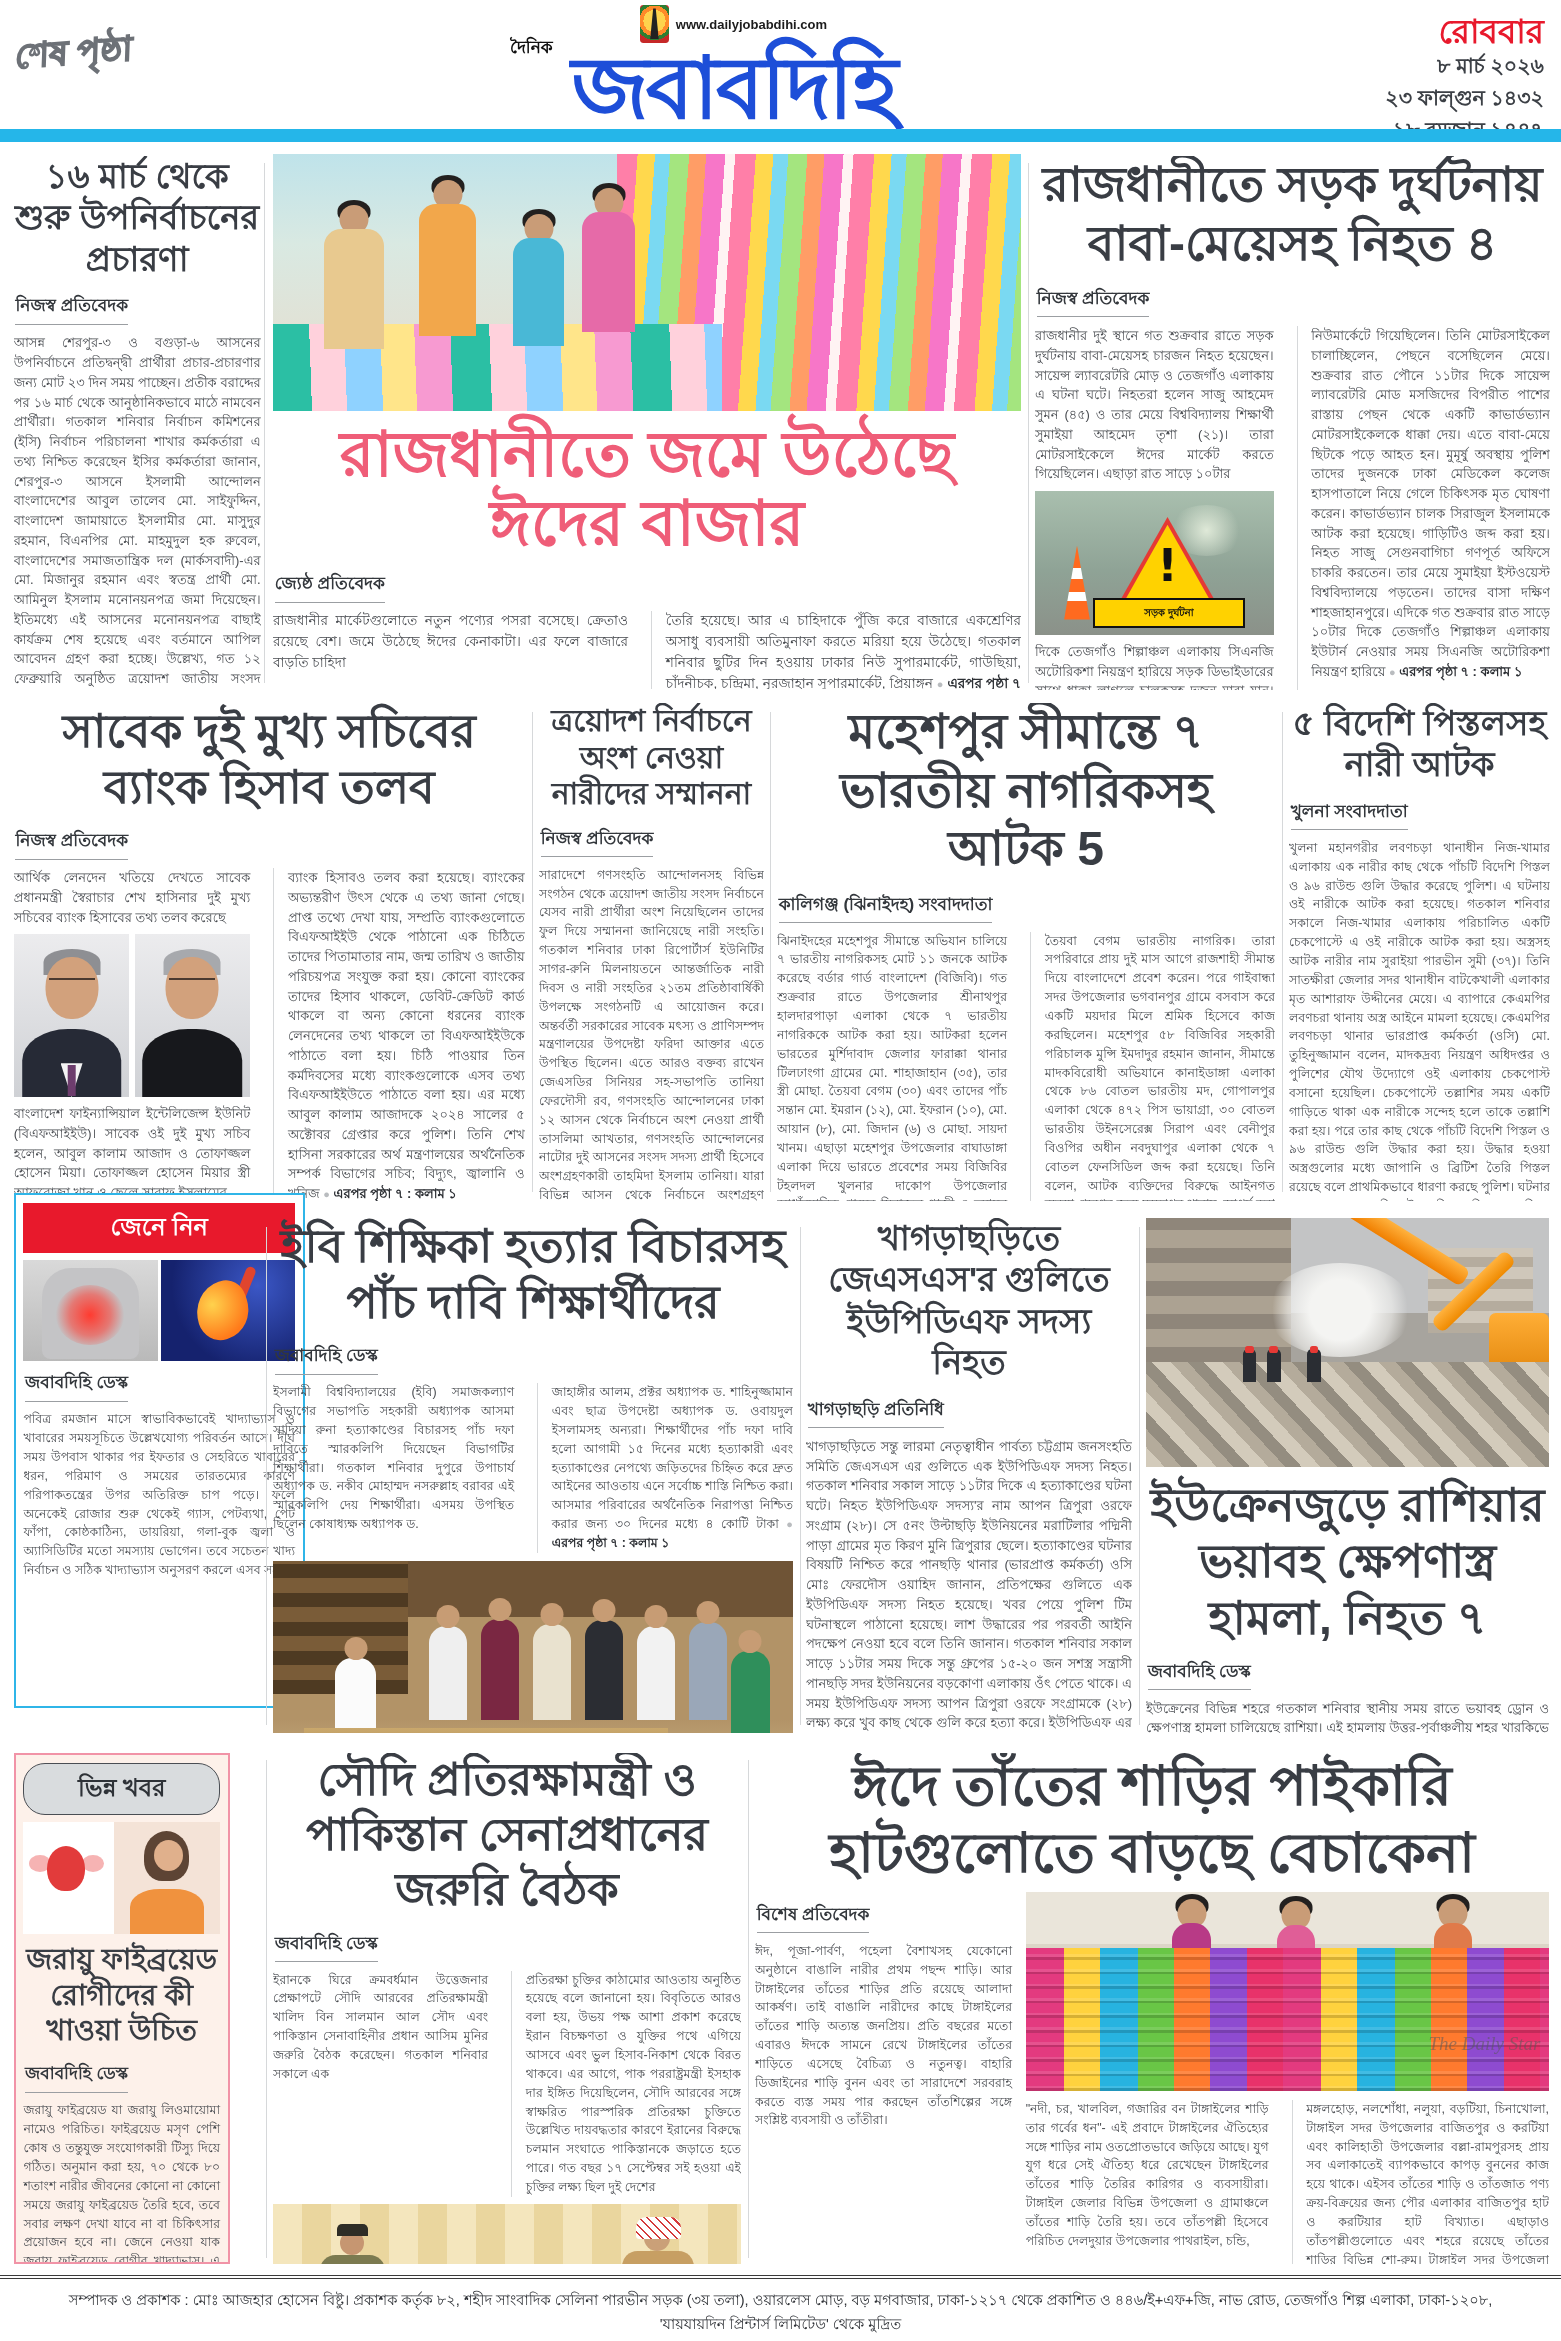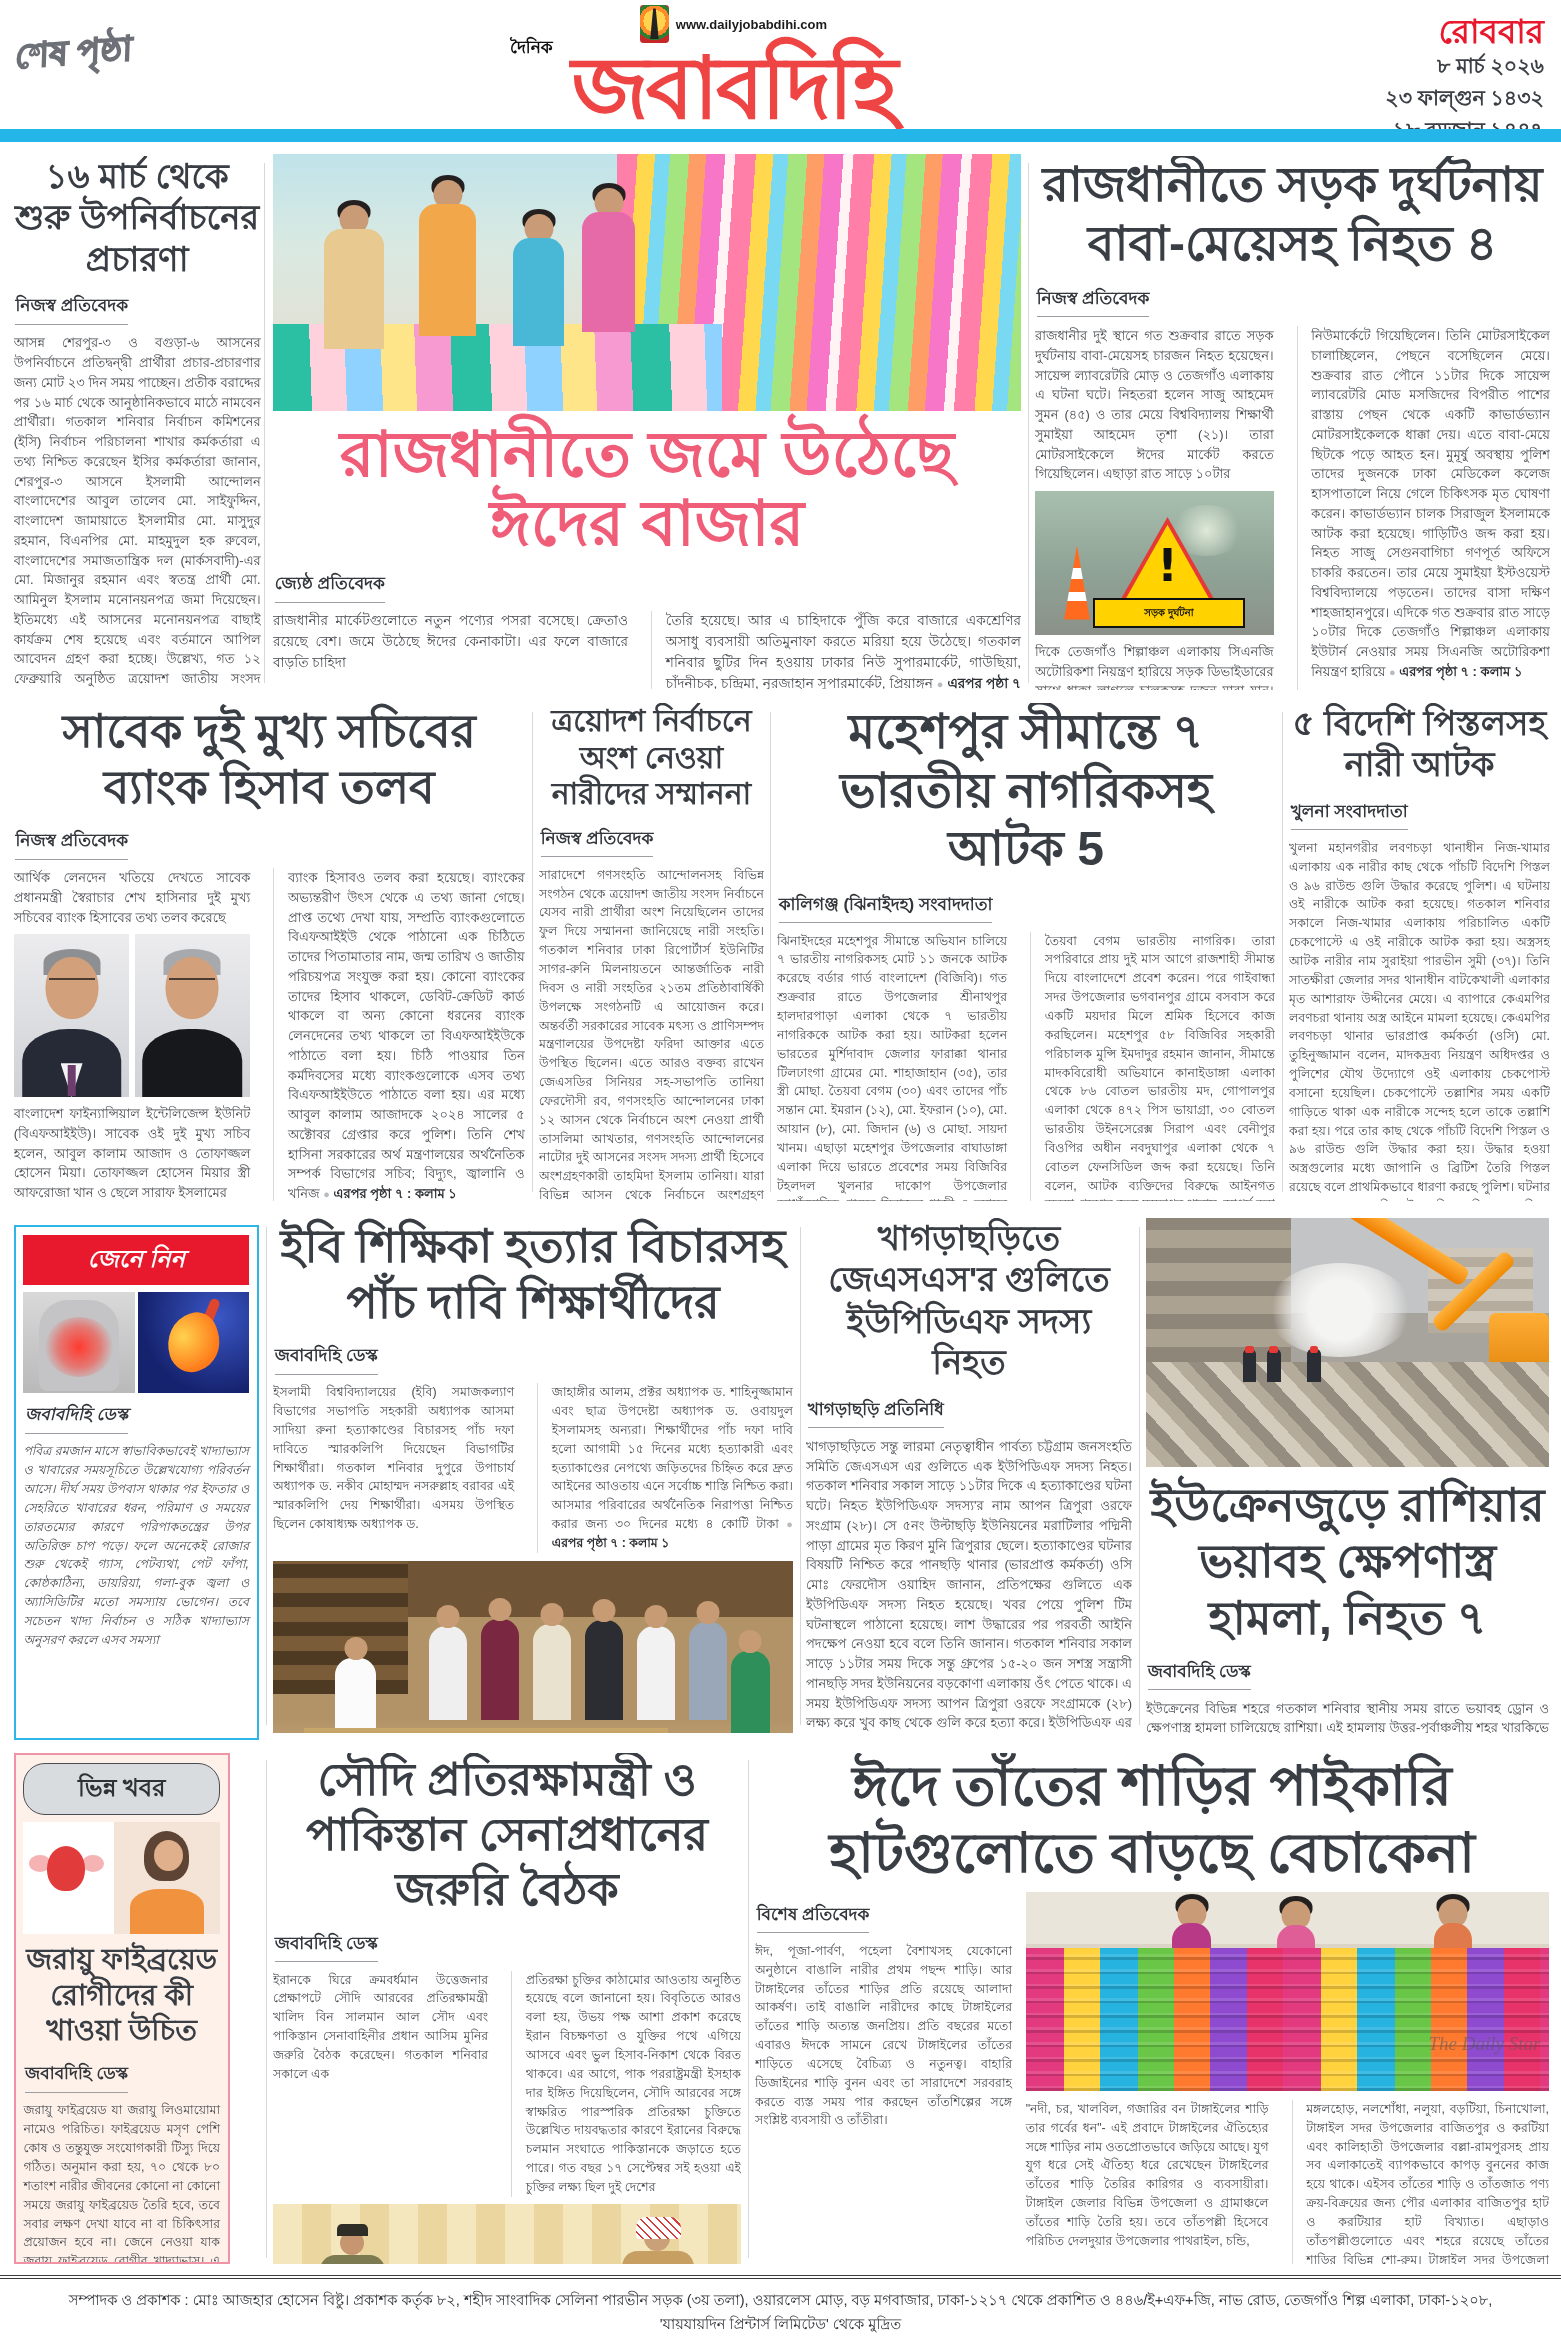--- a/index.html
+++ b/index.html
@@ -5,21 +5,21 @@
   html,body{margin:0;padding:0;}
   body{width:1561px;height:2342px;background:#fff;font-family:"Liberation Sans","DejaVu Sans",sans-serif;color:#45484d;}
   .page{position:relative;width:1561px;height:2342px;overflow:hidden;background:#fff;}
 
   
   .page-label{position:absolute;left:15.4px;top:26px;font-size:34px;font-weight:bold;color:#fff;
     -webkit-text-stroke:1.4px #6d7177;text-stroke:1.4px #6d7177;transform:rotate(-4deg) skewX(-6deg);}
   .masthead{position:absolute;left:476px;top:5.1px;width:515px;text-align:center;}
   .brand-site{font-size:13px;font-weight:bold;color:#1c1c1c;display:flex;align-items:center;justify-content:center;gap:6.9px;}
   .brand-prefix{position:absolute;left:34px;top:29px;font-size:17px;font-weight:bold;color:#111;}
-  .brand{font-size:86px;font-weight:900;color:#ef4444;letter-spacing:-2.6px;line-height:1.05;}
+  .brand{font-size:86px;font-weight:900;color:#1d4ed8;letter-spacing:-2.6px;line-height:1.05;}
   .monument{width:29px;height:38px;position:relative;background:radial-gradient(circle at 50% 42%,#ffd34d 0 42%,#ff8a2a 42% 58%,#2e7d32 58% 72%,#c62828 72% 100%);border-radius:3.4px;overflow:hidden;}
   .monument i{position:absolute;left:50%;top:3.4px;width:8.6px;height:31px;margin-left:-4.3px;background:#222;clip-path:polygon(35% 0,65% 0,100% 100%,0 100%);}
   .dateblock{position:absolute;right:17px;top:13.7px;text-align:right;}
   .weekday{font-size:33px;font-weight:bold;color:#e8192c;line-height:1.1;}
   .dateline{font-size:20.6px;color:#3c4046;line-height:1.55;font-weight:bold;}
   .cyan-bar{position:absolute;left:0;top:129px;width:1561px;height:13px;background:#25b6e9;}
 
   
   .art{position:absolute;overflow:hidden;}
   .hl{font-weight:bold;color:#393d44;text-align:center;line-height:1.22;margin:0 0 3.4px 0;}
@@ -304,21 +304,21 @@
   <section class="art" style="left:1289px;top:703px;width:261px;height:498px;">
     <h2 class="hl" style="font-size:34px;">৫ বিদেশি পিস্তলসহ নারী আটক</h2>
     <span class="by">খুলনা সংবাদদাতা</span>
     <p class="bd" style="font-size:12.4px;">
       <span>খুলনা মহানগরীর লবণচড়া থানাধীন নিজ-খামার এলাকায় এক নারীর কাছ থেকে পাঁচটি বিদেশি পিস্তল ও ৯৬ রাউন্ড গুলি উদ্ধার করেছে পুলিশ। এ ঘটনায় ওই নারীকে আটক করা হয়েছে। গতকাল শনিবার সকালে নিজ-খামার এলাকায় পরিচালিত একটি চেকপোস্টে এ ওই নারীকে আটক করা হয়। অস্ত্রসহ আটক নারীর নাম সুরাইয়া পারভীন সুমী (৩৭)। তিনি সাতক্ষীরা জেলার সদর থানাধীন বাটকেখালী এলাকার মৃত আশারাফ উদ্দীনের মেয়ে। এ ব্যাপারে কেএমপির লবণচরা থানায় অস্ত্র আইনে মামলা হয়েছে। কেএমপির লবণচড়া থানার ভারপ্রাপ্ত কর্মকর্তা (ওসি) মো. তুহিনুজ্জামান বলেন, মাদকদ্রব্য নিয়ন্ত্রণ অধিদপ্তর ও পুলিশের যৌথ উদ্যোগে ওই এলাকায় চেকপোস্ট বসানো হয়েছিল। চেকপোস্টে তল্লাশির সময় একটি গাড়িতে থাকা এক নারীকে সন্দেহ হলে তাকে তল্লাশি করা হয়। পরে তার কাছ থেকে পাঁচটি বিদেশি পিস্তল ও ৯৬ রাউন্ড গুলি উদ্ধার করা হয়। উদ্ধার হওয়া অস্ত্রগুলোর মধ্যে জাপানি ও ব্রিটিশ তৈরি পিস্তল রয়েছে বলে প্রাথমিকভাবে ধারণা করছে পুলিশ। ঘটনার খবর পেয়ে কেএমপির উপ-পুলিশ কমিশনার (দক্ষিণ) মোহাম্মদ</span>
       
       
     </p>
   </section>
 
-  <section class="art tipbox" style="left:13.7px;top:1225px;width:245px;height:515px;font-style:italic;">
+  <section class="art tipbox" style="left:13.7px;top:1193px;width:291px;height:515px;">
     <div class="redbar">জেনে নিন</div>
     <div class="imgrow">
       <div class="ph img-gastric-left">
           <div class="torso"></div>
           <div class="glow"></div>
         </div>
       <div class="ph img-gastric-right">
           <div class="tube"></div>
           <div class="stomach"></div>
         </div>

